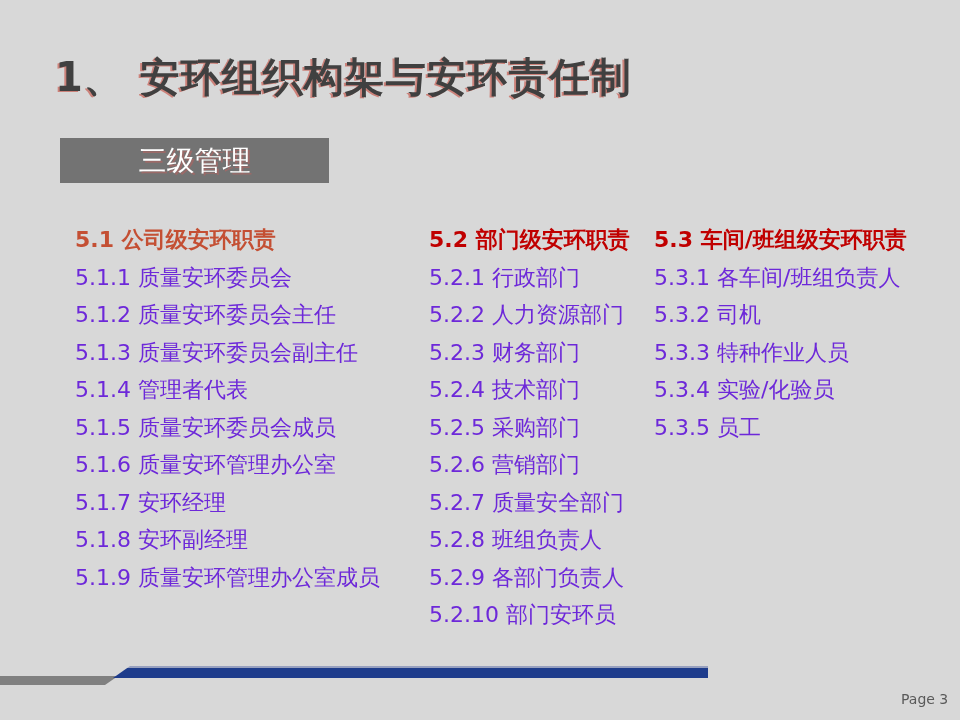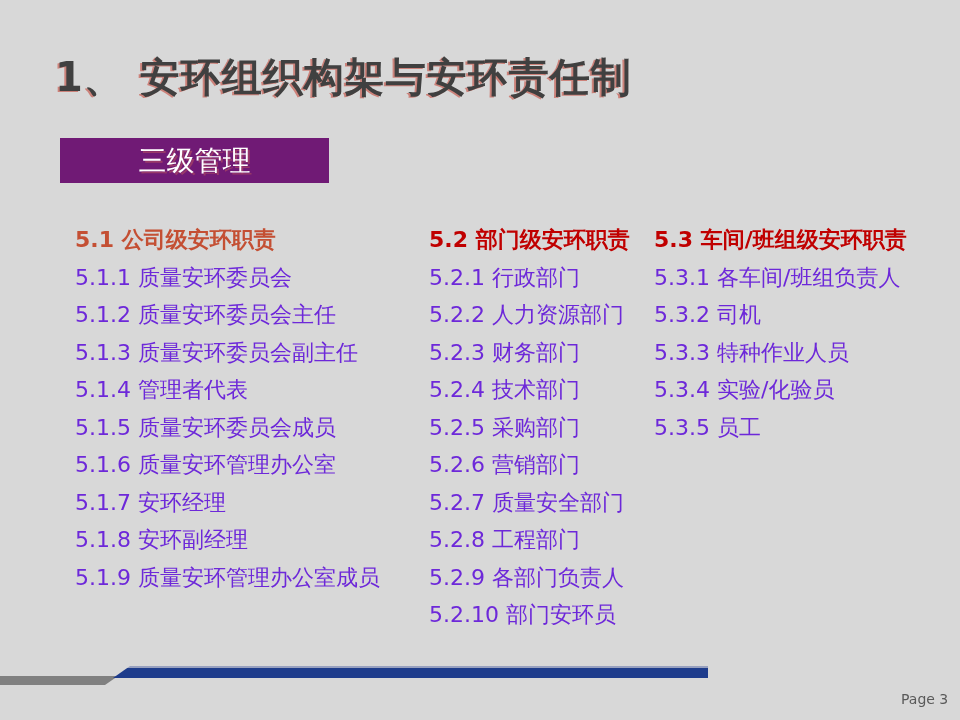--- a/index.html
+++ b/index.html
@@ -25,21 +25,21 @@
     text-shadow: -2px 1px 0 rgba(195, 60, 45, 0.55);
     white-space: nowrap;
   }
 
   .banner {
     position: absolute;
     left: 60px;
     top: 138px;
     width: 269px;
     height: 45px;
-    background: #701a75;
+    background: #737373;
     display: flex;
     align-items: center;
     justify-content: center;
   }
   .banner-label {
     color: #ffffff;
     font-size: 28px;
     text-shadow: 2px 2px 0 rgba(205, 95, 90, 0.45);
     white-space: nowrap;
   }
@@ -122,21 +122,21 @@
     <div class="col col-2">
       <div class="col-header">5.2 部门级安环职责</div>
       <div class="col-items">
           <div class="col-item">5.2.1 行政部门</div>
           <div class="col-item">5.2.2 人力资源部门</div>
           <div class="col-item">5.2.3 财务部门</div>
           <div class="col-item">5.2.4 技术部门</div>
           <div class="col-item">5.2.5 采购部门</div>
           <div class="col-item">5.2.6 营销部门</div>
           <div class="col-item">5.2.7 质量安全部门</div>
-          <div class="col-item">5.2.8 工程部门</div>
+          <div class="col-item">5.2.8 班组负责人</div>
           <div class="col-item">5.2.9 各部门负责人</div>
           <div class="col-item">5.2.10 部门安环员</div>
         </div>
     </div>
 
     <div class="col col-3">
       <div class="col-header">5.3 车间/班组级安环职责</div>
       <div class="col-items">
           <div class="col-item">5.3.1 各车间/班组负责人</div>
           <div class="col-item">5.3.2 司机</div>

